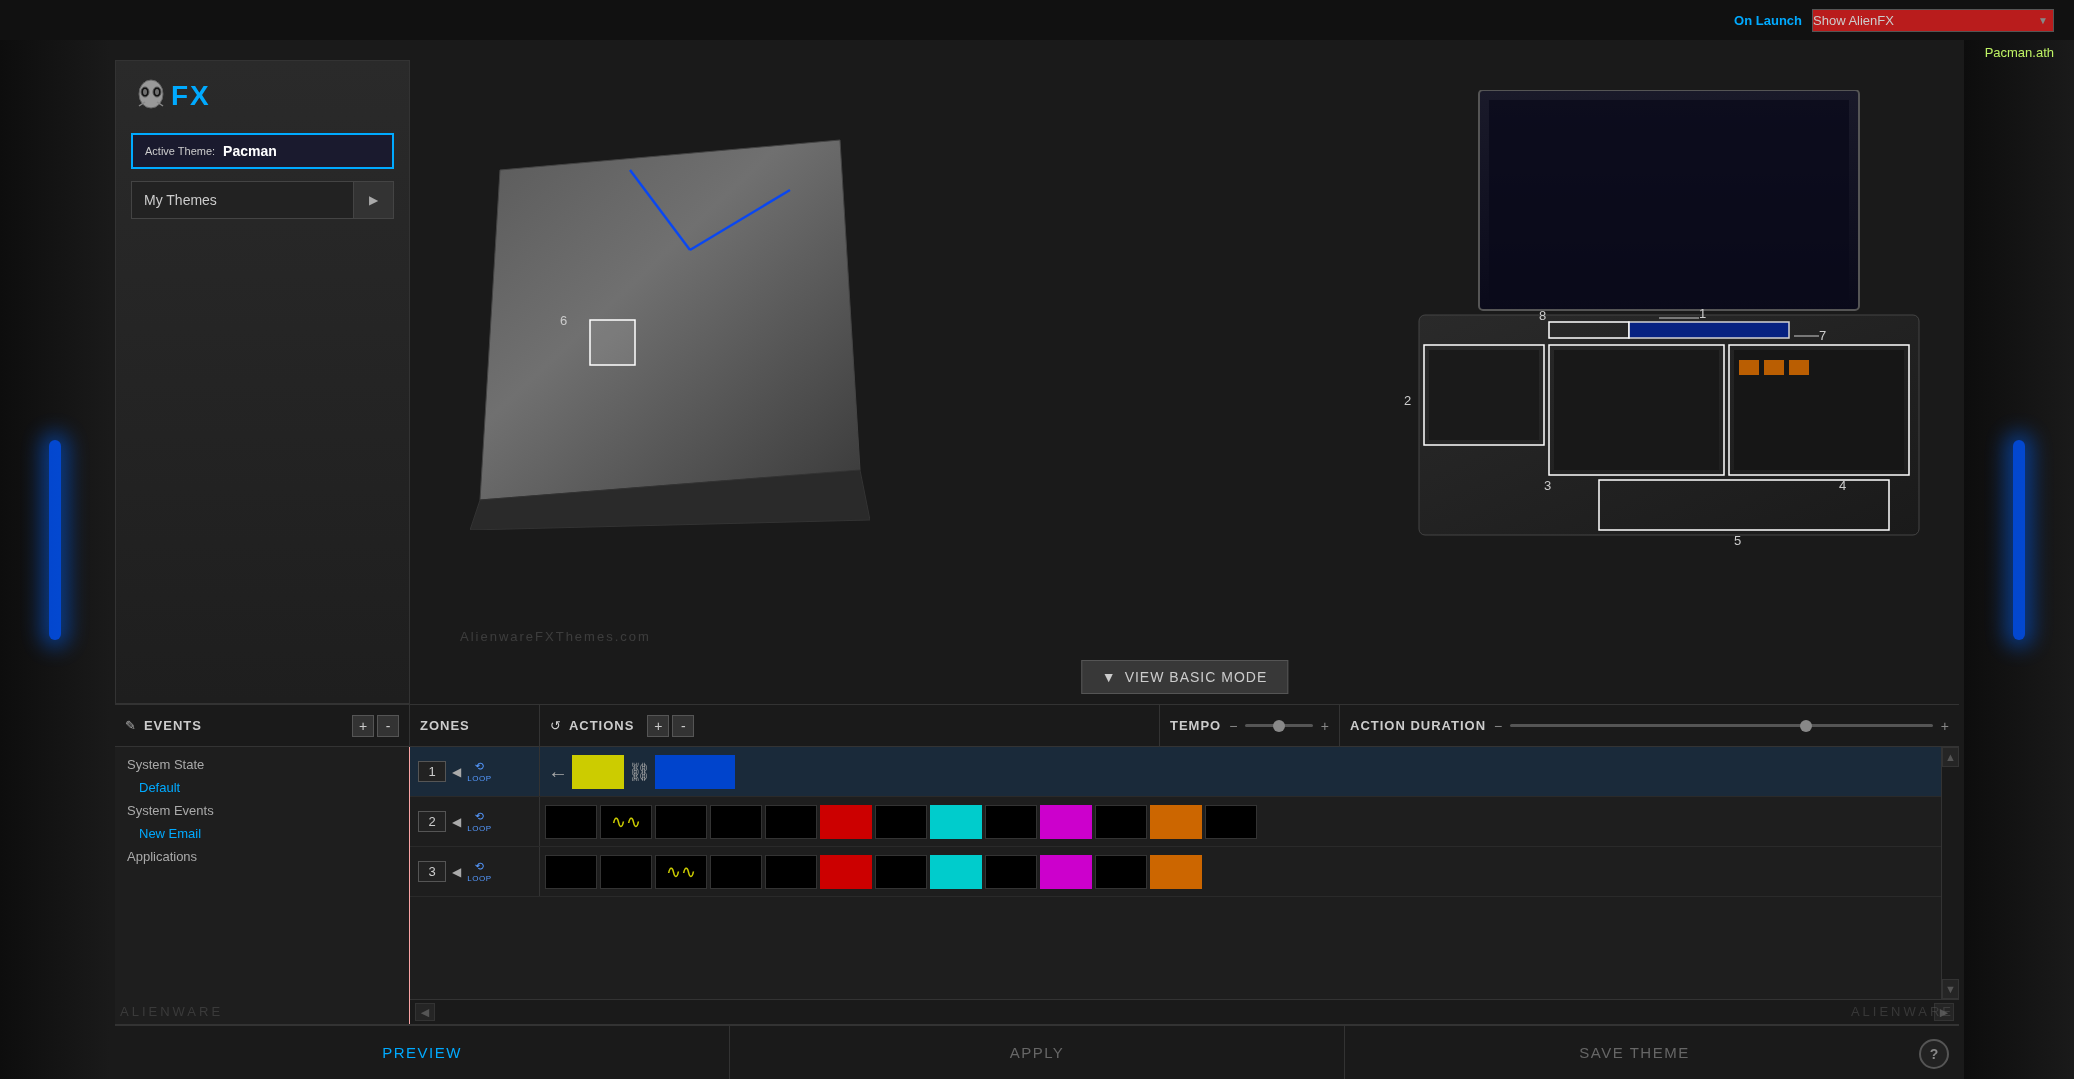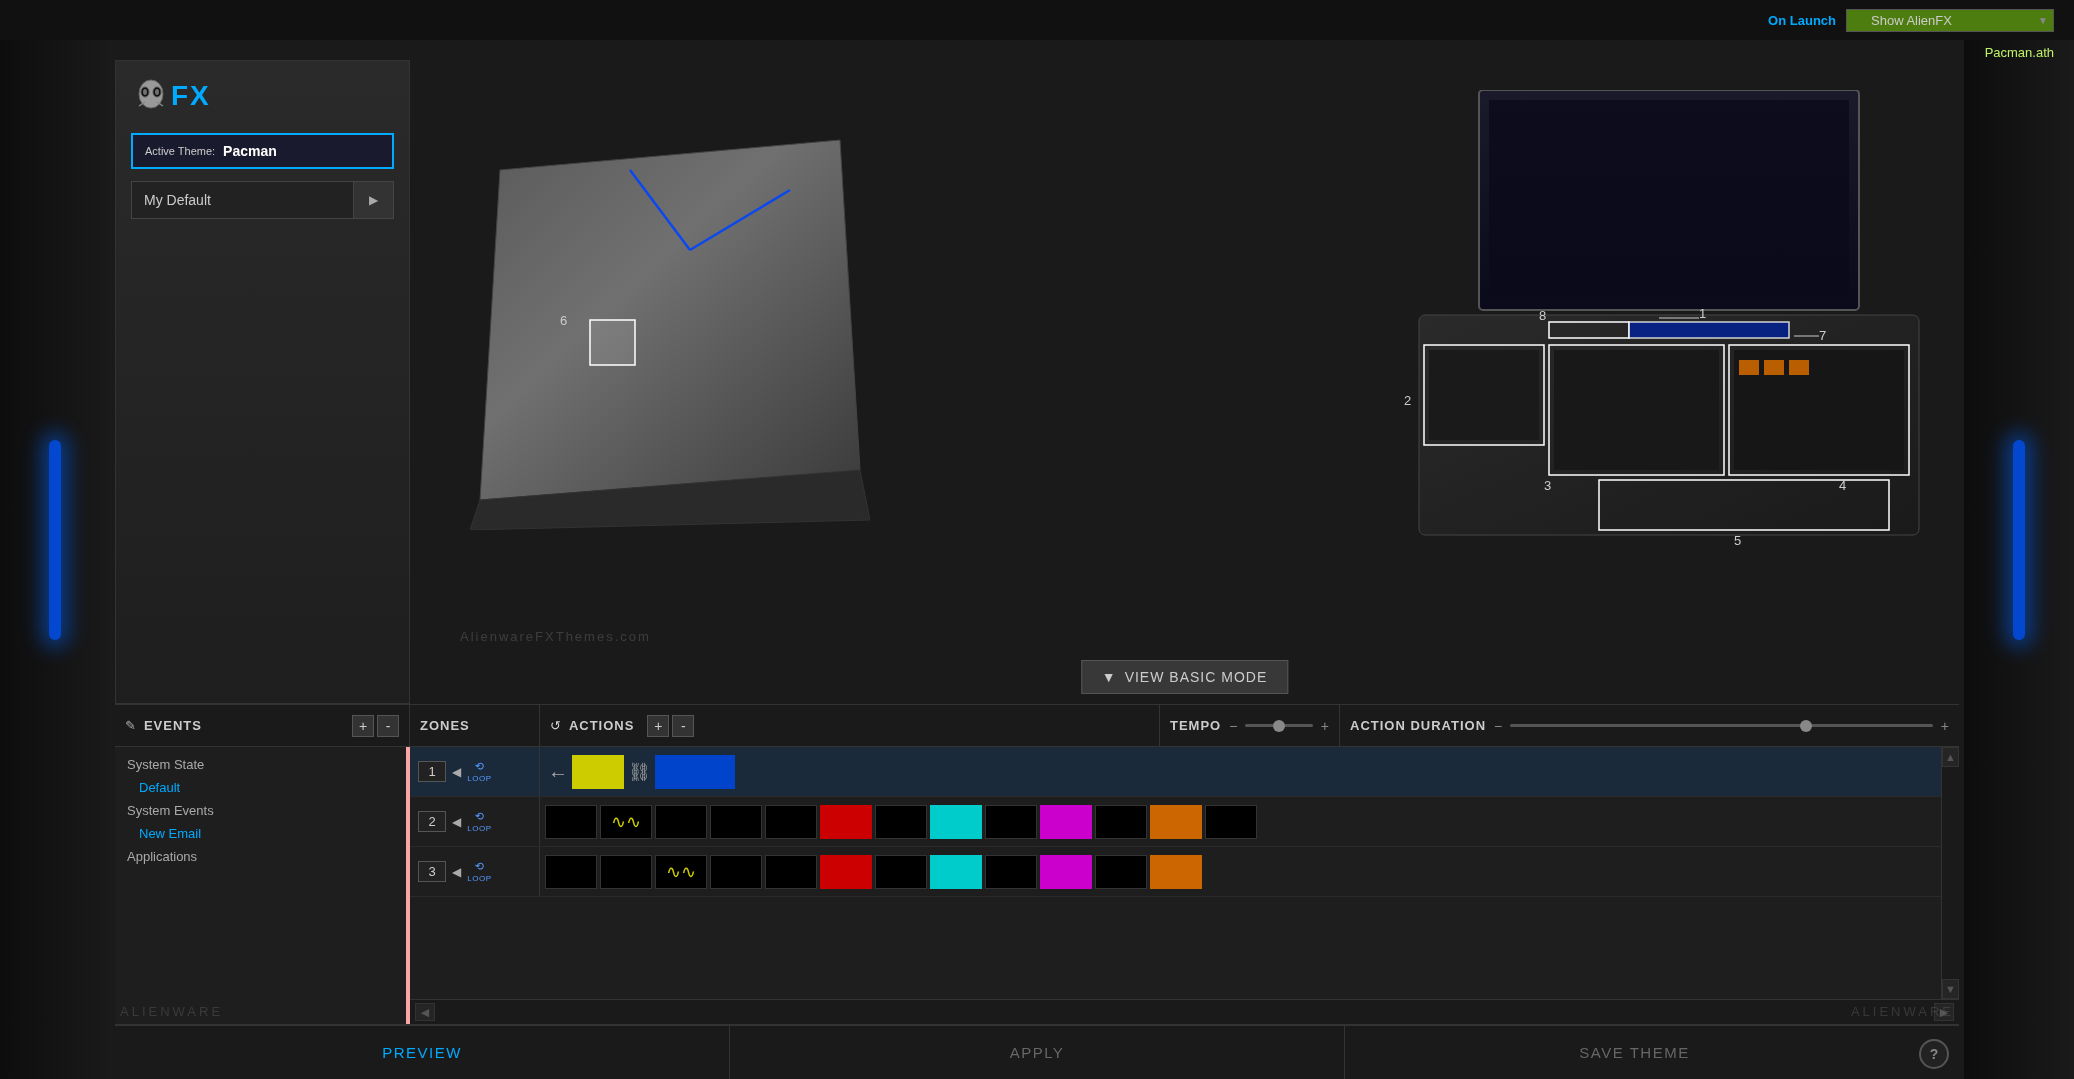--- a/index.html
+++ b/index.html
@@ -26,26 +26,26 @@
       justify-content: flex-end;
       padding: 0 20px;
       gap: 10px;
     }
     .on-launch-label {
       color: #00aaff;
       font-size: 13px;
       font-weight: bold;
     }
     .on-launch-select {
-      background: #4d7c0f;
+      background: #b91c1c;
       border: 1px solid #555;
       color: #ccc;
-      padding: 3px 24px;
-      font-size: 13px;
-      width: 208px;
+      padding: 3px 0;
+      font-size: 13px;
+      width: 242px;
       appearance: none;
       -webkit-appearance: none;
     }
     .on-launch-select-wrapper {
       position: relative;
       display: inline-block;
     }
     .on-launch-select-wrapper::after {
       content: '▼';
       position: absolute;
@@ -326,21 +326,21 @@
     
     .bottom-content {
       display: flex;
       flex: 1;
       overflow: hidden;
     }
 
     
     .events-list {
       width: 295px;
-      border-right: 4px solid #fca5a5;
+      border-right: 1px solid #fca5a5;
       padding: 8px 12px;
       display: flex;
       flex-direction: column;
       gap: 4px;
       overflow-y: auto;
     }
     .event-group-label {
       color: #aaa;
       font-size: 13px;
       padding: 2px 0;
@@ -638,21 +638,21 @@
         </svg>
         <span class="fx-text">FX</span>
       </div>
 
       <div class="active-theme-box">
         <span class="active-theme-label">Active Theme:</span>
         <span class="active-theme-value">Pacman</span>
       </div>
 
       <div class="my-themes-row">
-        <span class="my-themes-label">My Default</span>
+        <span class="my-themes-label">My Themes</span>
         <div class="my-themes-arrow">▶</div>
       </div>
     </div>
 
     <div class="preview-area">
 
       <div class="watermark">AlienwareFXThemes.com</div>
 
       <svg style="position:absolute;left:60px;top:30px;width:400px;height:440px;" viewBox="0 0 400 440">
 

